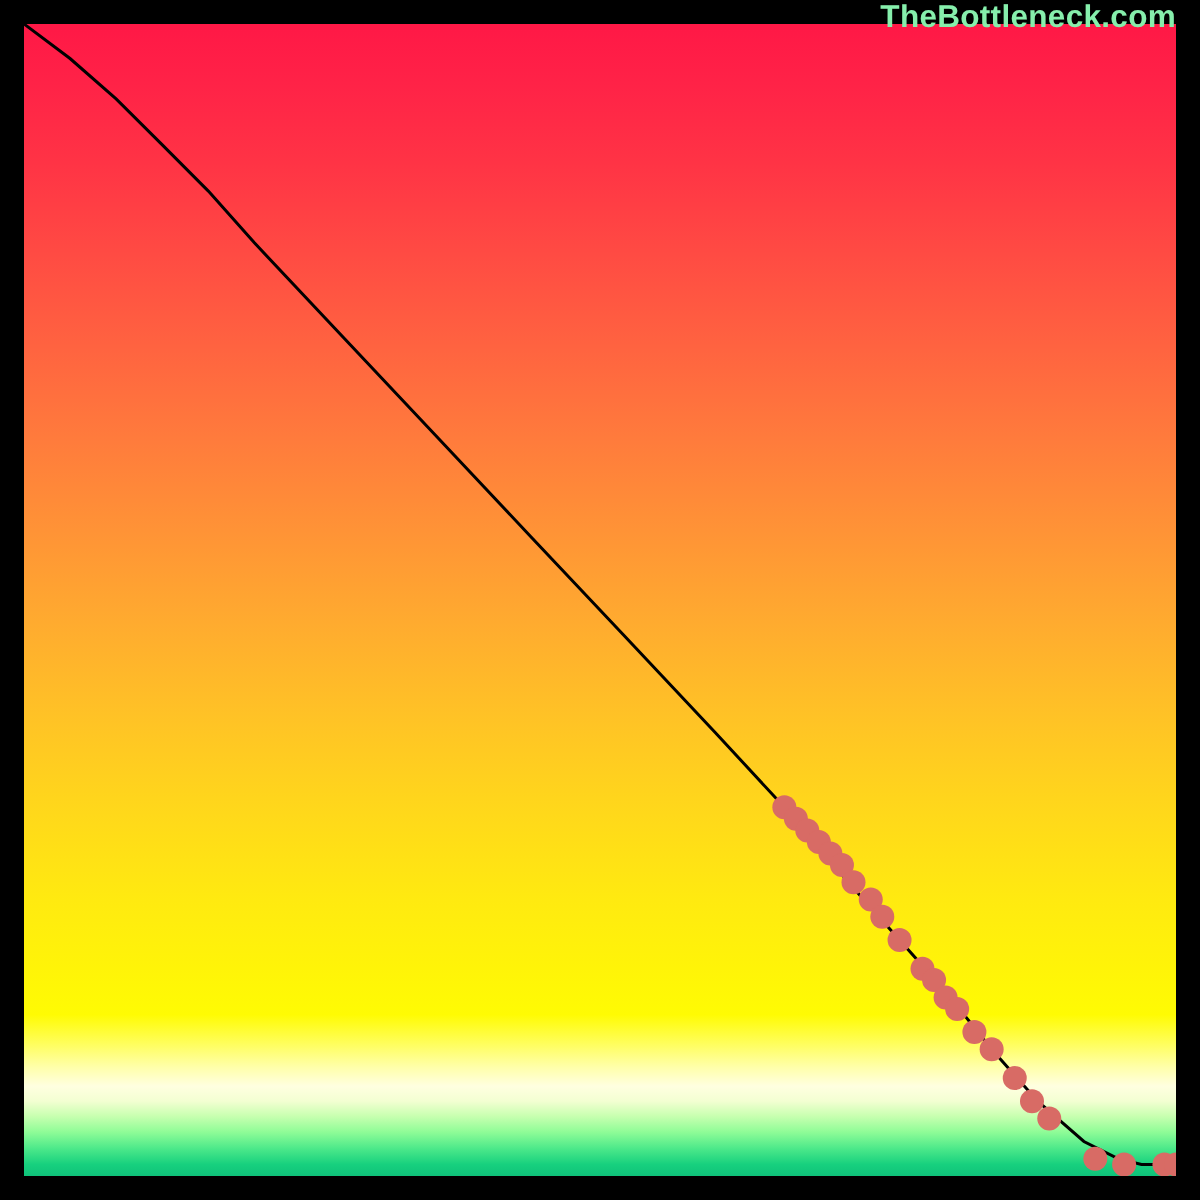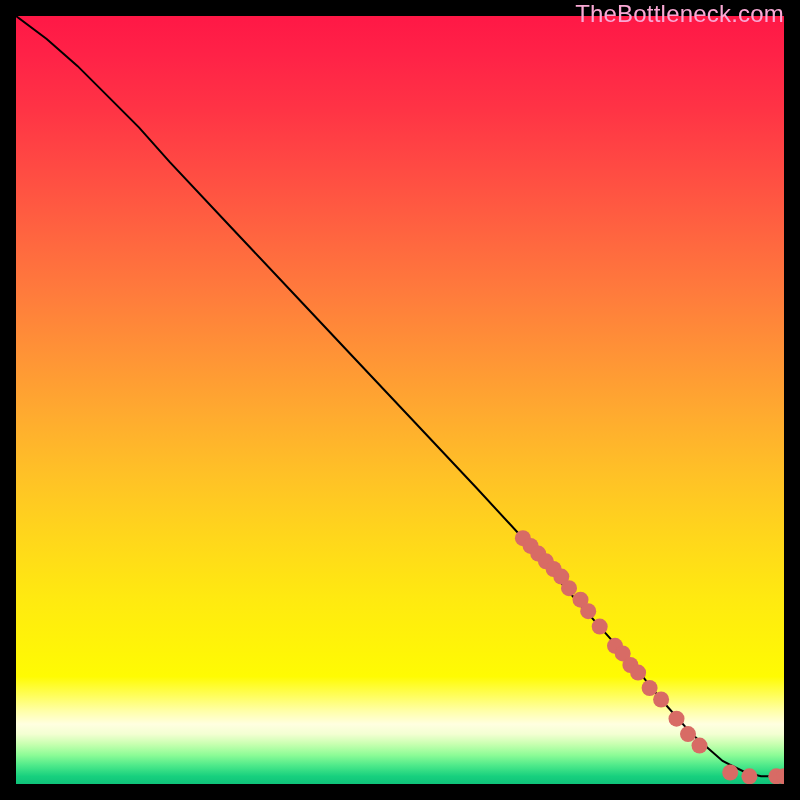--- a/index.html
+++ b/index.html
@@ -26,24 +26,24 @@
   }
   .gradient-area svg {
     display: block;
     width: 768px;
     height: 768px;
   }
   .watermark {
     position: absolute;
     top: 0px;
     right: 16px;
-    color: #f9a8d4;
-    font-size: 24px;
+    color: #86efac;
+    font-size: 21px;
     letter-spacing: 0.2px;
-    font-weight: 400;
+    font-weight: 700;
     font-family: Arial, Helvetica, sans-serif;
   }
 </style>
 </head>
 <body>
 
 <div class="stage">
   <div class="gradient-area">
     <svg viewBox="0 0 768 768">
       <defs>

